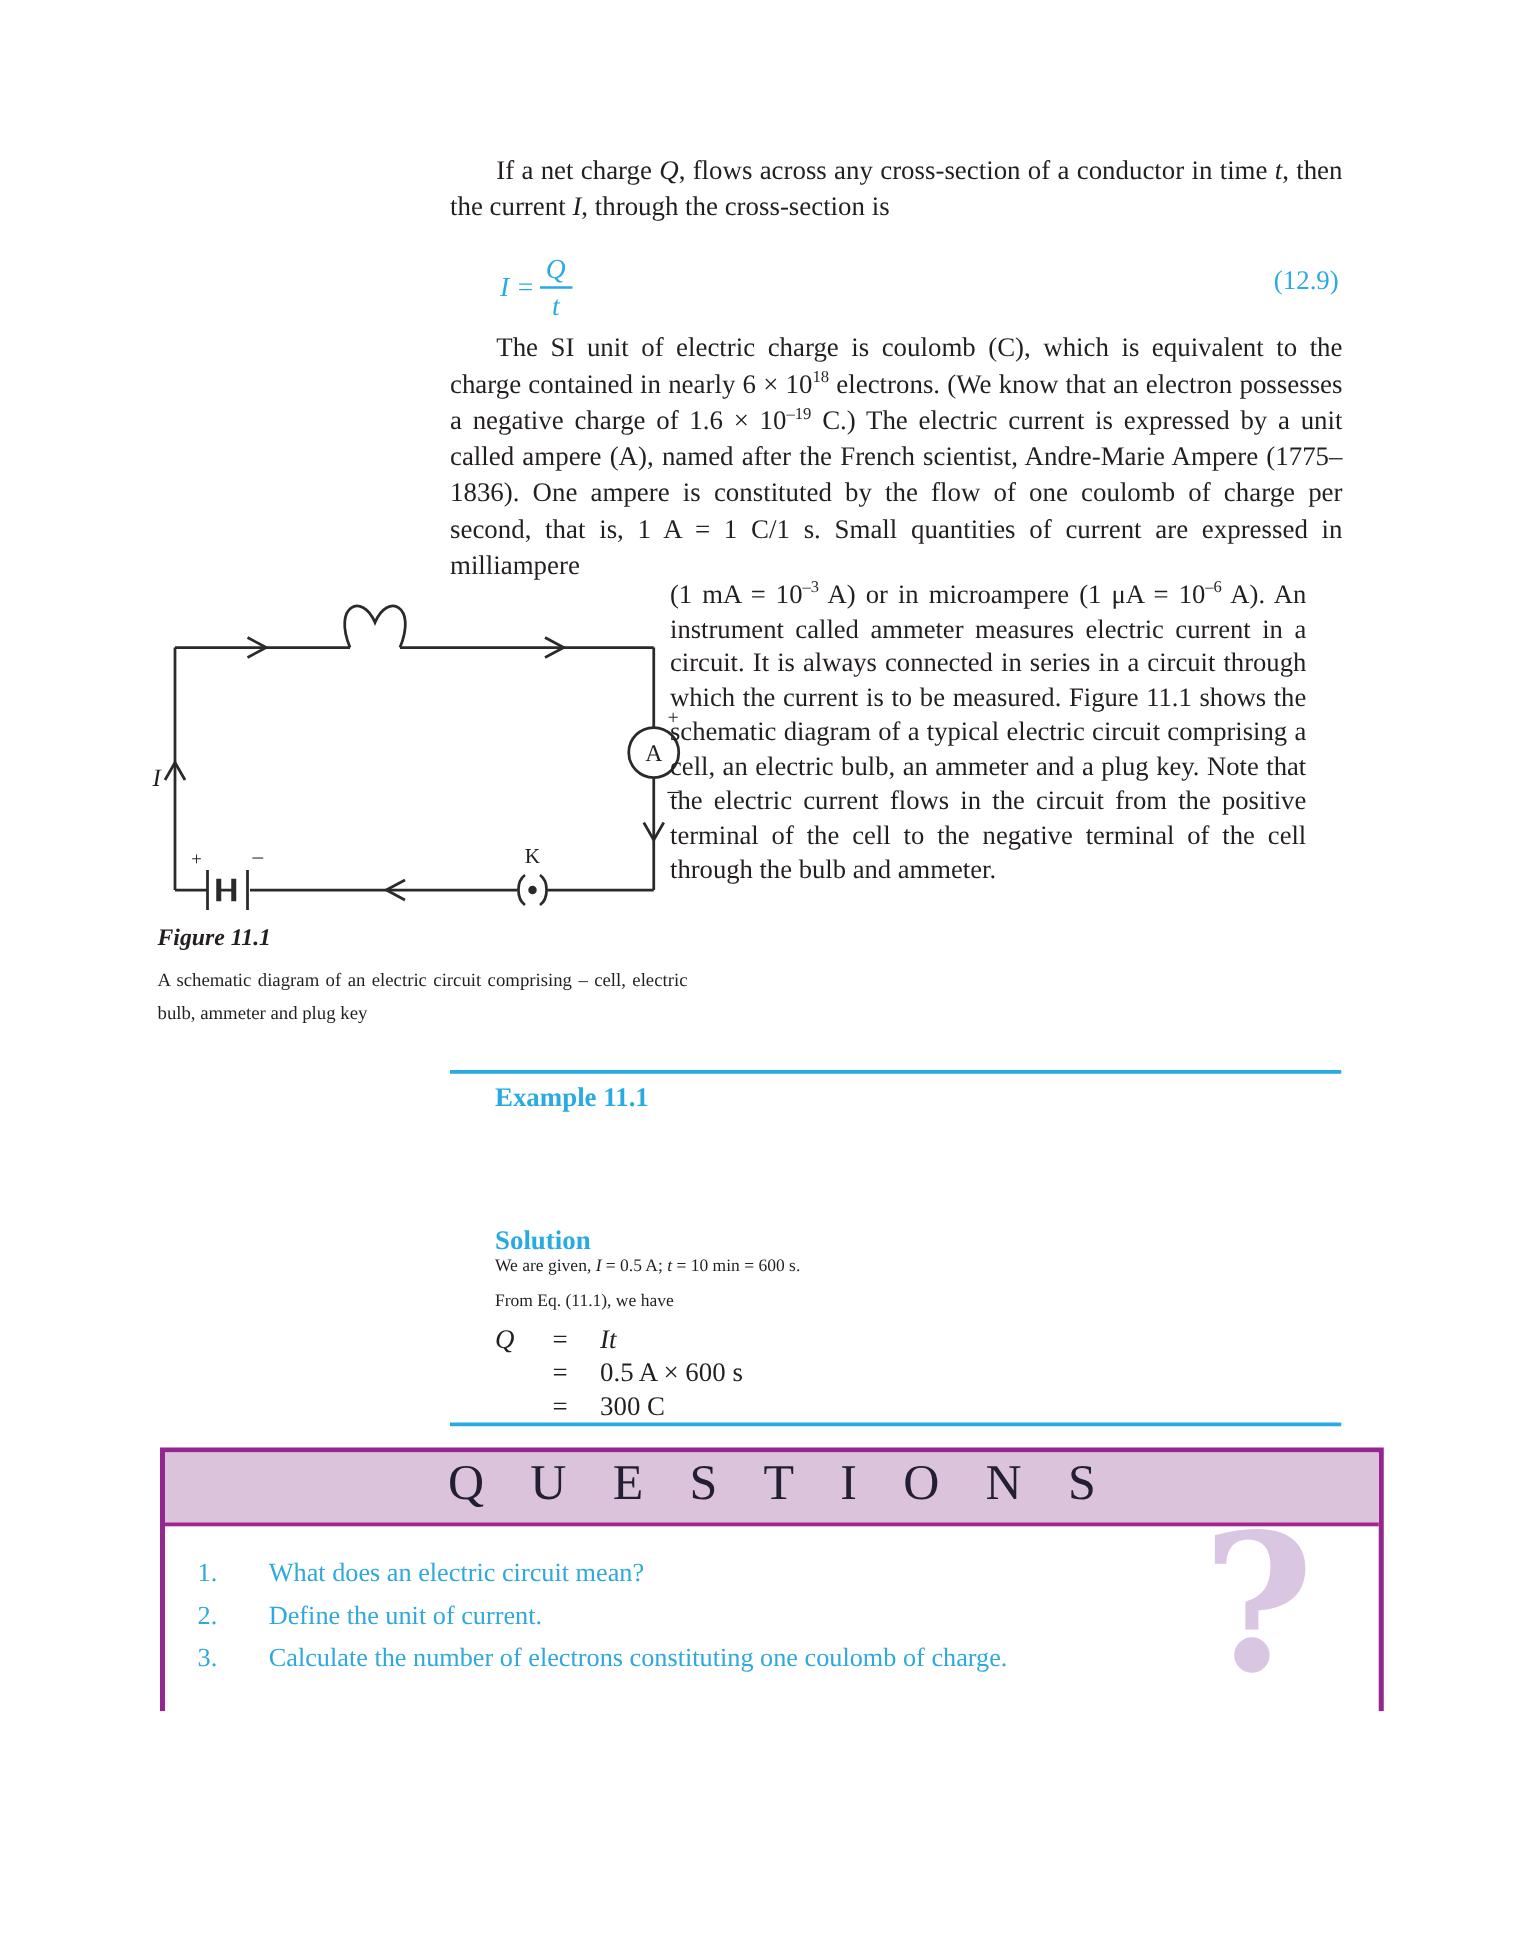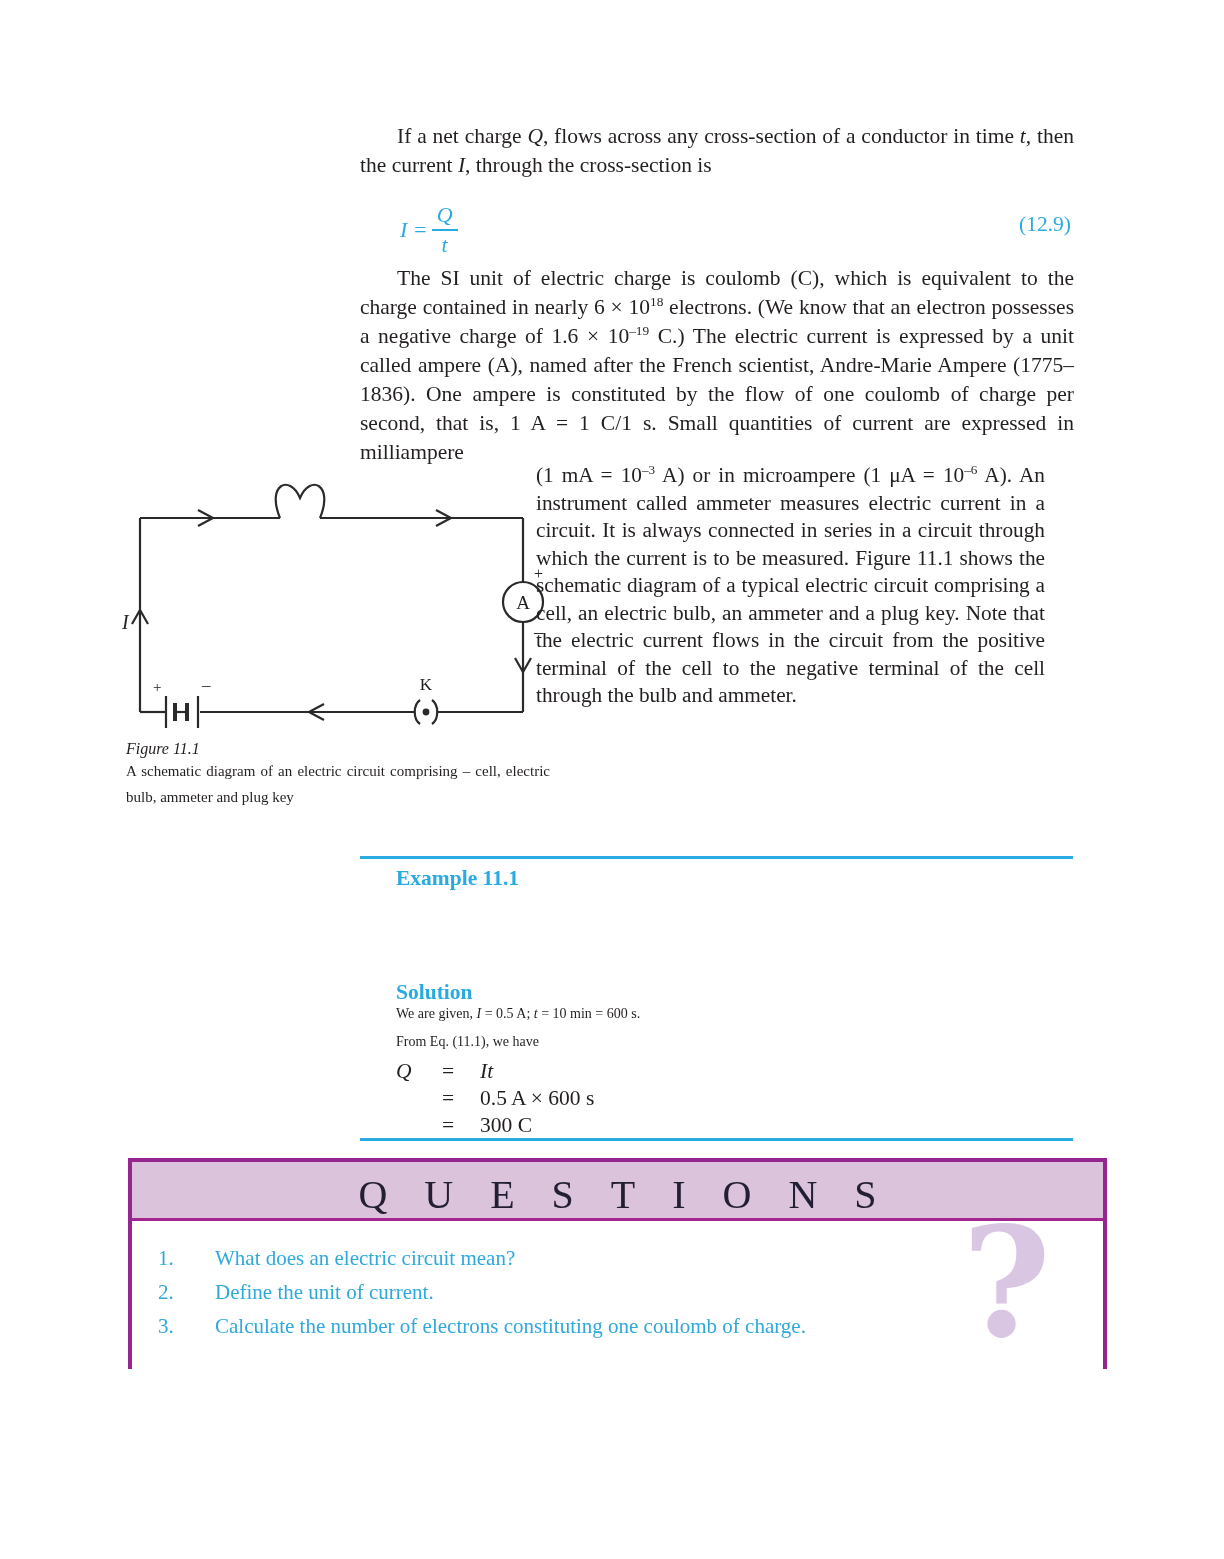--- a/index.html
+++ b/index.html
@@ -15,40 +15,40 @@
   .eq-expr{position:absolute;left:40px;top:6px;display:flex;align-items:center;
            font-style:italic;font-size:22px;}
   .frac{display:inline-flex;flex-direction:column;align-items:center;margin-left:4px;}
   .frac .num{padding:0 5px 1px 5px;border-bottom:2px solid #29abe2;}
   .frac .den{padding-top:1px;}
   .eq-label{position:absolute;right:2px;top:16px;font-size:21.5px;font-style:normal;}
 
   
   .fig-svg{position:absolute;left:120px;top:476px;}
   .caption{position:absolute;left:126px;top:740px;width:424px;}
-  .cap-title{font-weight:normal;font-style:italic;font-size:16px;margin-bottom:0;}
+  .cap-title{font-weight:bold;font-style:italic;font-size:19px;margin-bottom:10px;}
   .cap-body{font-size:15px;line-height:26px;text-align:justify;}
 
   .col-para{position:absolute;left:536px;top:462px;width:509px;margin:0;
             text-align:justify;font-size:21.3px;line-height:27.5px;}
 
   
   .rule{position:absolute;height:3px;background:#29abe2;}
   .ex-head{position:absolute;margin:0;color:#29abe2;font-size:21.5px;font-weight:bold;}
   .ex-body{position:absolute;left:396px;top:896px;width:677px;margin:0;
            text-align:justify;font-size:21.5px;line-height:29px;}
   .sol-line{position:absolute;left:396px;margin:0;font-size:14px;}
   .eq-table{position:absolute;left:396px;top:1060px;display:grid;
             grid-template-columns:46px 38px auto;row-gap:5px;font-size:21.5px;line-height:22px;}
 
   
   .q-box{position:absolute;left:128px;top:1158px;width:979px;height:224px;
          border:4px solid #93278f;background:#ffffff;box-sizing:border-box;}
   .q-header{height:56px;background:#dcc3dc;border-bottom:3px solid #a2268e;
-            display:flex;align-items:flex-end;justify-content:center;}
+            display:flex;align-items:flex-start;justify-content:center;}
   .q-title{font-size:40px;color:#221e33;letter-spacing:37px;text-indent:37px;}
   .q-body{position:relative;padding-top:26px;}
   .q-item{display:flex;margin:0 0 11px 26px;color:#2fa8dc;font-size:21px;line-height:23px;}
   .q-num{width:57px;flex:0 0 57px;}
   .q-mark{position:absolute;right:52px;top:-14px;font-family:"DejaVu Serif", serif;
           font-weight:bold;font-size:152px;line-height:1;color:#d9c6e2;}
 
   
   .page-badge{position:absolute;left:133px;top:1427px;width:58px;height:36px;
               border-radius:50%;background:#22c55e;display:flex;align-items:center;

